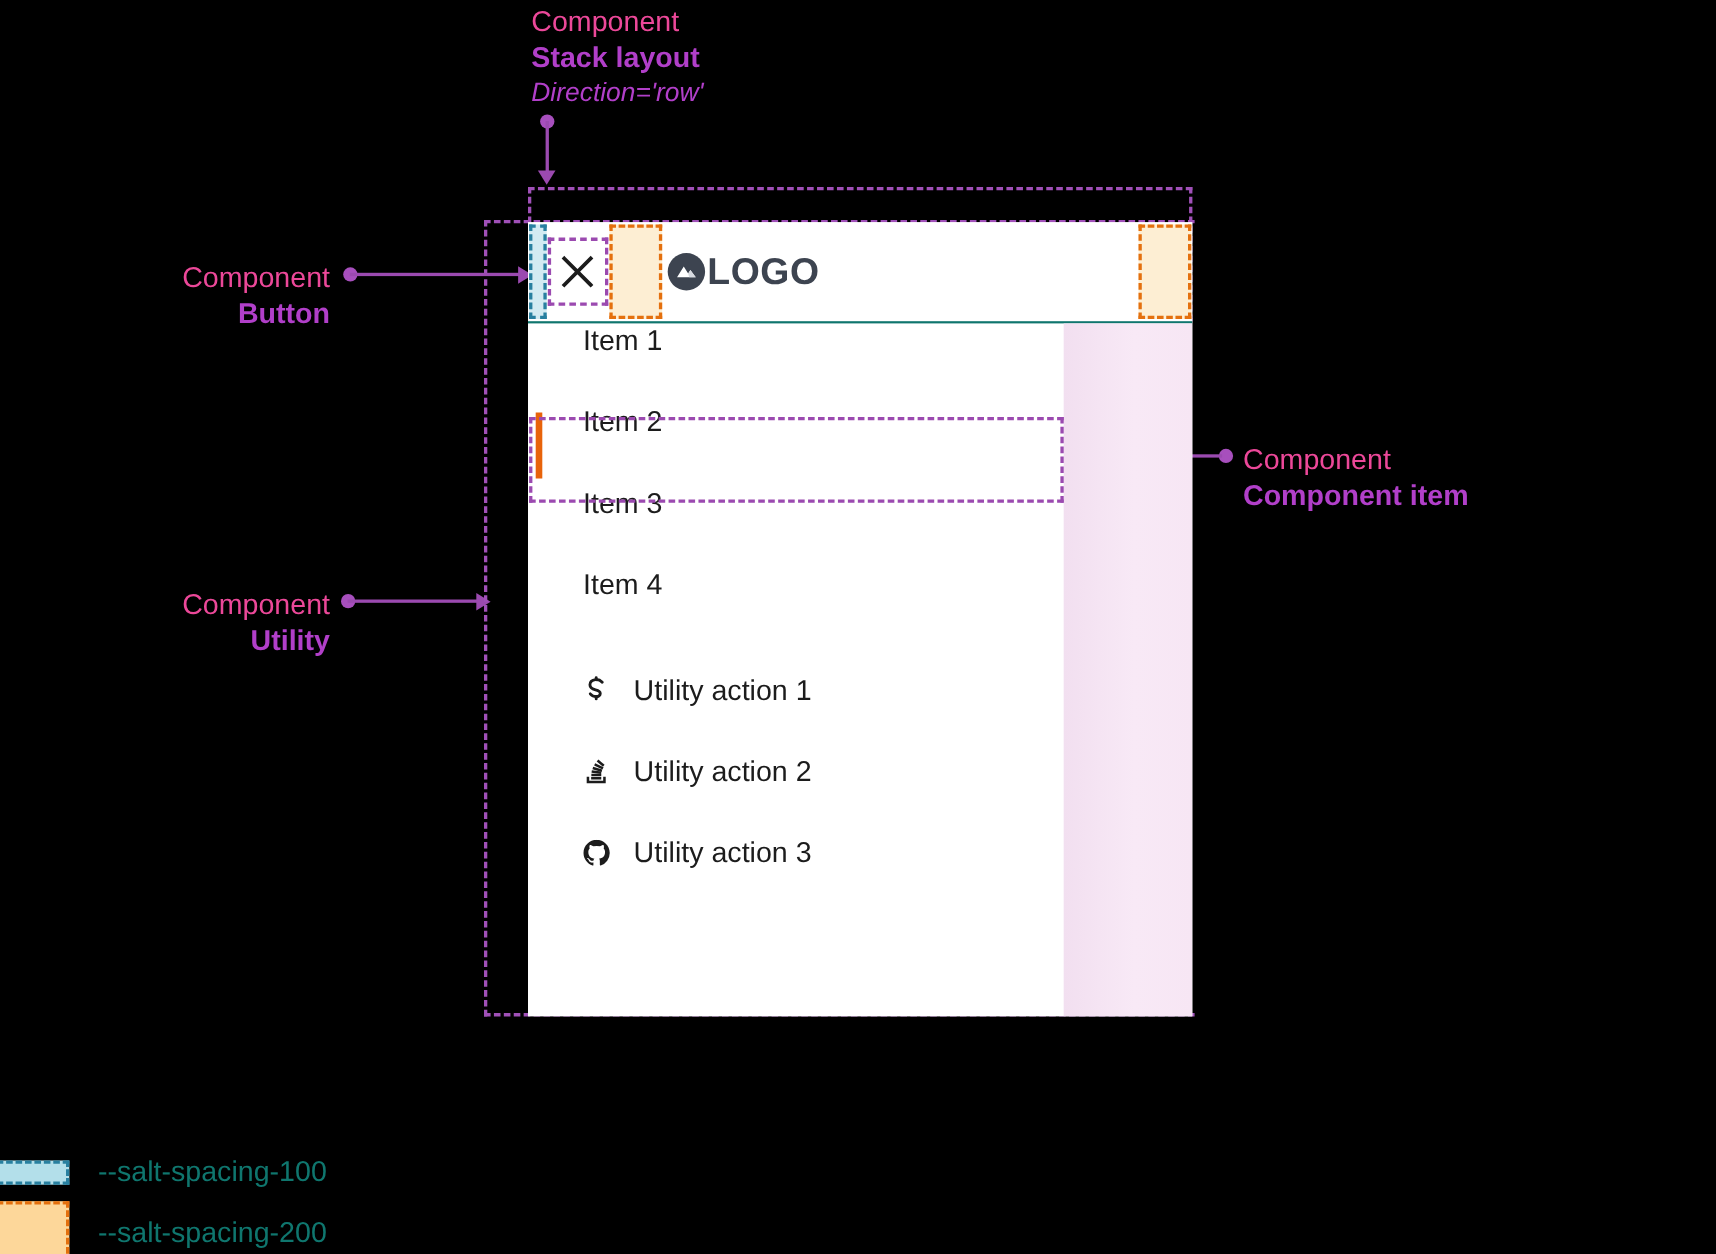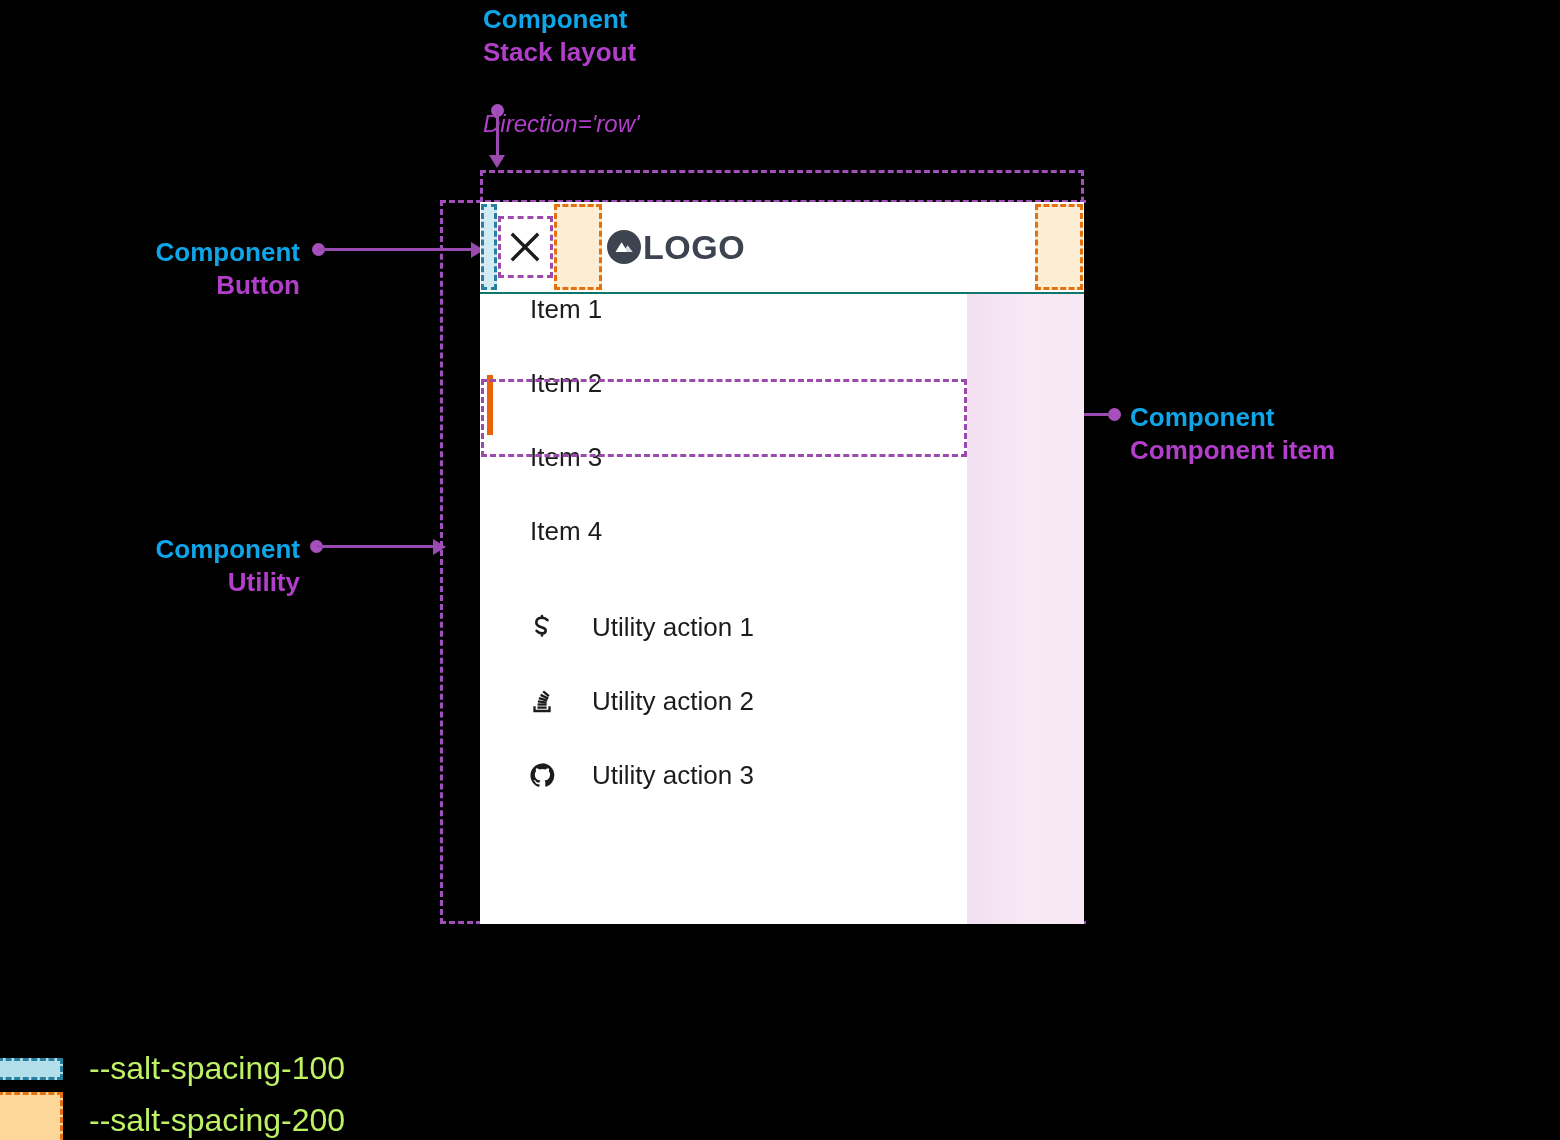--- a/index.html
+++ b/index.html
@@ -22,37 +22,36 @@
 
   
   .anno {
     position: absolute;
     color: #b054c6;
     line-height: 1.28;
     white-space: nowrap;
   }
   .anno .anno-kind {
     font-size: 26px;
-    font-weight: 700;
-    color: #0ea5e9;
+    font-weight: 400;
+    color: #ec4899;
     display: block;
   }
   .anno .anno-name {
     font-size: 26px;
     font-weight: 700;
     color: #b13fc9;
     display: block;
   }
   .anno .anno-prop {
     font-size: 24px;
     font-style: italic;
     font-weight: 400;
     color: #b13fc9;
     display: block;
-    margin-top: 39px;
   }
   .anno.right-align { text-align: right; }
 
   
   .leader-line {
     position: absolute;
     background: #9b4ab0;
   }
   .leader-dot {
     position: absolute;
@@ -196,21 +195,21 @@
   .nav-item.is-active .active-bar { display: block; }
 
   .util-item {
     position: relative;
     height: 74px;
     display: flex;
     align-items: center;
     padding-left: 48px;
     box-sizing: border-box;
     cursor: pointer;
-    gap: 36px;
+    gap: 20px;
   }
   .util-icon {
     width: 28px;
     height: 28px;
     display: flex;
     align-items: center;
     justify-content: center;
     flex: none;
   }
   .util-label {
@@ -269,22 +268,22 @@
     background: #b3dfea;
     border: 3px dashed #2880a0;
   }
   .legend-chip.c300 {
     background: #fdd79a;
     border: 3px dashed #e4700e;
     height: 56px;
   }
   .legend-label {
     margin-left: 26px;
-    font-size: 32px;
-    color: #bef264;
+    font-size: 26px;
+    color: #0f766e;
     white-space: nowrap;
   }
 </style>
 </head>
 <body>
 
 <div class="stage">
 
   <div class="anno" style="left:483px; top:3px;">
     <span class="anno-kind">Component</span>

